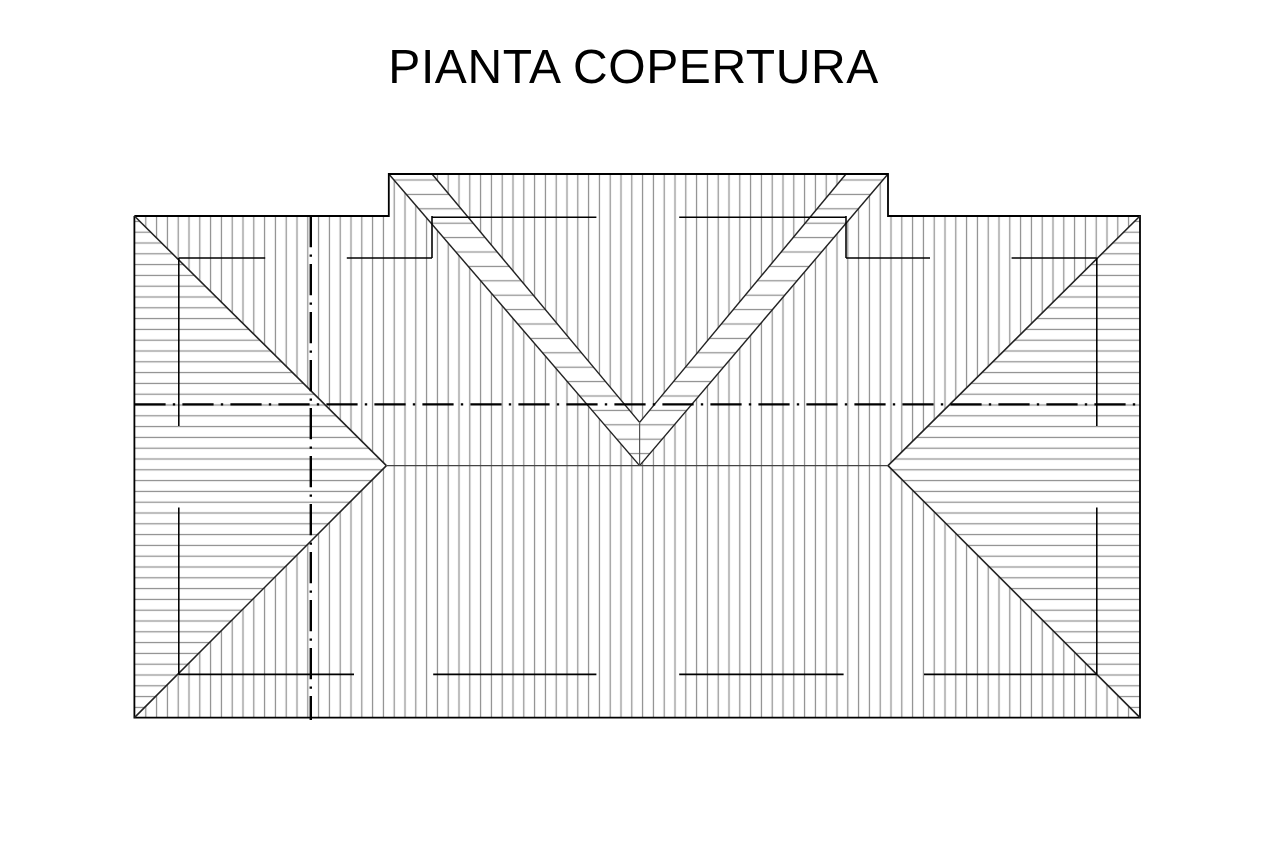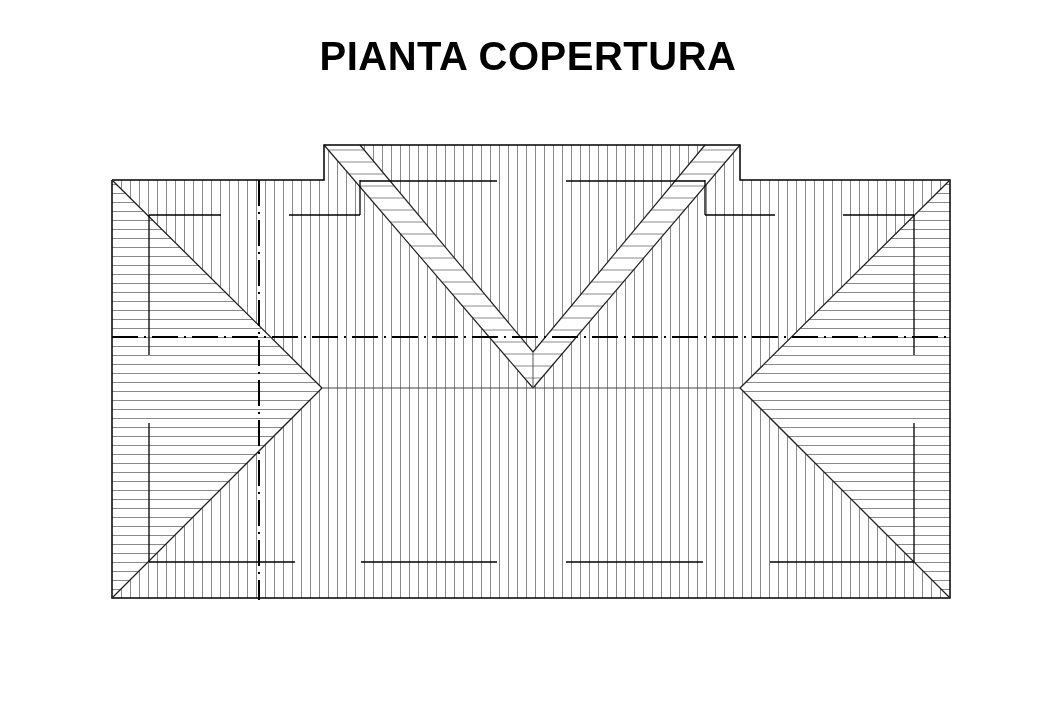--- a/index.html
+++ b/index.html
@@ -1,19 +1,19 @@
 <!DOCTYPE html>
 <html><head>
 <meta charset="utf-8">
 <style>
   html, body { margin: 0; padding: 0; background: #ffffff; }
   body { width: 1056px; height: 707px; position: relative; overflow: hidden; }
   .title {
     position: absolute; left: 0; top: 34px; width: 1056px; text-align: center;
-    font-family: "Liberation Sans", sans-serif; font-weight: bold; font-size: 40px;
+    font-family: "Liberation Sans", sans-serif; font-weight: normal; font-size: 40px;
     color: #000000; letter-spacing: 0.5px;
   }
   svg.plan { position: absolute; left: 0; top: 0; }
 </style>
 </head>
 <body>
 
 <div class="title">PIANTA COPERTURA</div>
 
 <svg class="plan" width="1056" height="707" viewBox="0 0 1056 707" xmlns="http://www.w3.org/2000/svg">

